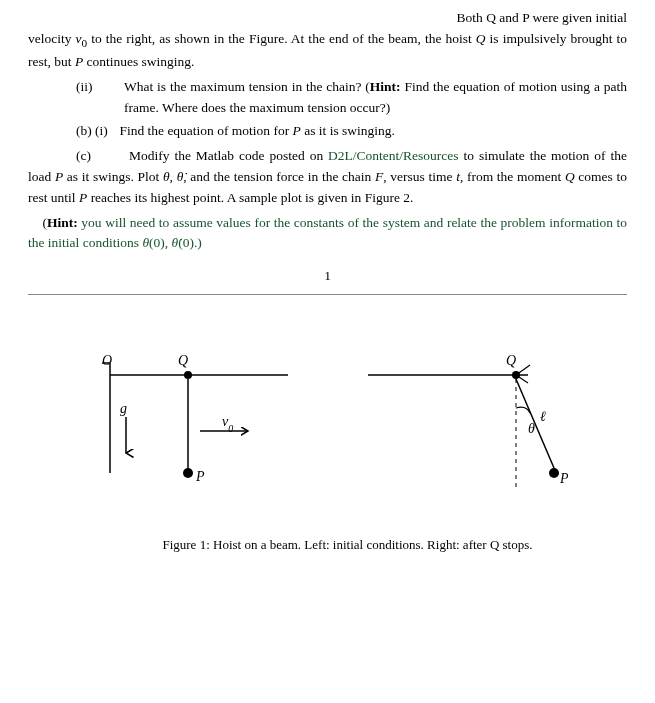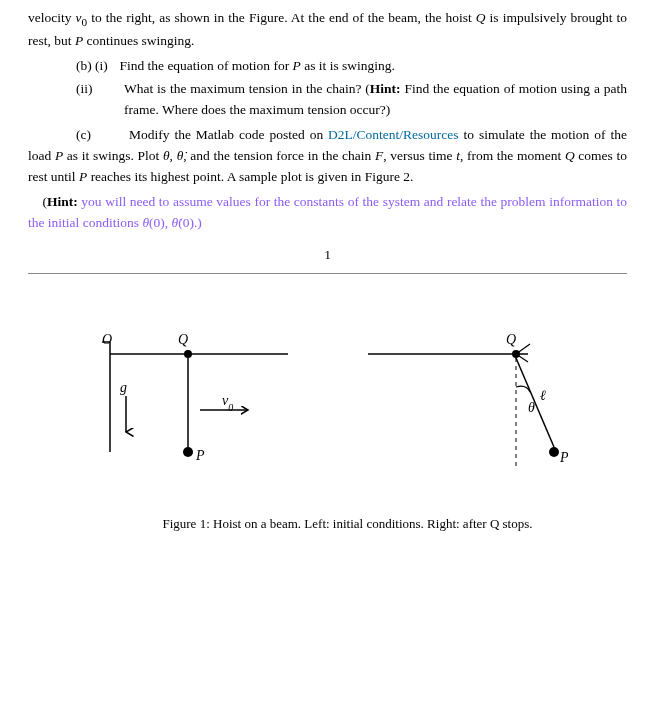--- a/index.html
+++ b/index.html
@@ -68,48 +68,51 @@
 
     svg text {
       font-family: "Times New Roman", Times, serif;
     }
   </style>
 </head>
 <body>
 
 <div class="text-content">
 
+  <p style="text-align:right; margin-bottom:0;">
+    <span>Both Q and P were given initial</span>
+  </p>
   <p style="text-align:justify; margin-bottom:4px;">
     velocity <i>v</i><sub>0</sub> to the right, as shown in the Figure. At the end of the beam, the hoist <i>Q</i> is impulsively brought to rest, but <i>P</i> continues swinging.
   </p>
 
-
-  <div class="indent" style="margin-top:2px;">
-    <span class="part-label">(b) (i)</span>
-    <span>Find the equation of motion for <i>P</i> as it is swinging.</span>
-  </div>
 
   <div class="indent" style="margin-top:2px; display:flex; align-items:flex-start;">
     <span class="part-label" style="min-width:48px;">(ii)</span>
     <span>
       What is the maximum tension in the chain? (<span class="bold">Hint:</span> Find the equation of motion using a path frame. Where does the maximum tension occur?)
     </span>
   </div>
 
+  <div class="indent" style="margin-top:2px;">
+    <span class="part-label">(b) (i)</span>
+    <span>Find the equation of motion for <i>P</i> as it is swinging.</span>
+  </div>
+
   <div style="margin-top:4px; text-align:justify;">
     <span class="indent" style="display:inline;">
       <span class="part-label" style="min-width:48px;">(c)</span>
     </span>
     <span>
-      Modify the Matlab code posted on <span style="color:#0369a1;">D2L/Content/Resources</span> to simulate the motion of the load <i>P</i> as it swings. Plot <i>θ</i>, <i>θ̇</i>, and the tension force in the chain <i>F</i>, versus time <i>t</i>, from the moment <i>Q</i> comes to rest until <i>P</i> reaches its highest point. A sample plot is given in Figure 2.
+      Modify the Matlab code posted on <span style="color:#14532d;">D2L/Content/Resources</span> to simulate the motion of the load <i>P</i> as it swings. Plot <i>θ</i>, <i>θ̇</i>, and the tension force in the chain <i>F</i>, versus time <i>t</i>, from the moment <i>Q</i> comes to rest until <i>P</i> reaches its highest point. A sample plot is given in Figure 2.
     </span>
   </div>
 
   <p style="margin-top:4px; text-align:justify;">
-    &nbsp;&nbsp;&nbsp;&nbsp;(<span class="bold">Hint:</span> <span style="color:#8b5cf6;">you will need to assume values for the constants of the system and relate the problem information to the initial conditions <i>θ</i>(0), <i>θ̇</i>(0).)</span>
+    &nbsp;&nbsp;&nbsp;&nbsp;(<span class="bold">Hint:</span> <span style="color:#14532d;">you will need to assume values for the constants of the system and relate the problem information to the initial conditions <i>θ</i>(0), <i>θ̇</i>(0).)</span>
   </p>
 </div>
 
 <div class="page-number">1</div>
 
 <hr class="divider">
 
 <div class="figure-area">
   <div class="diagrams-row">
 

